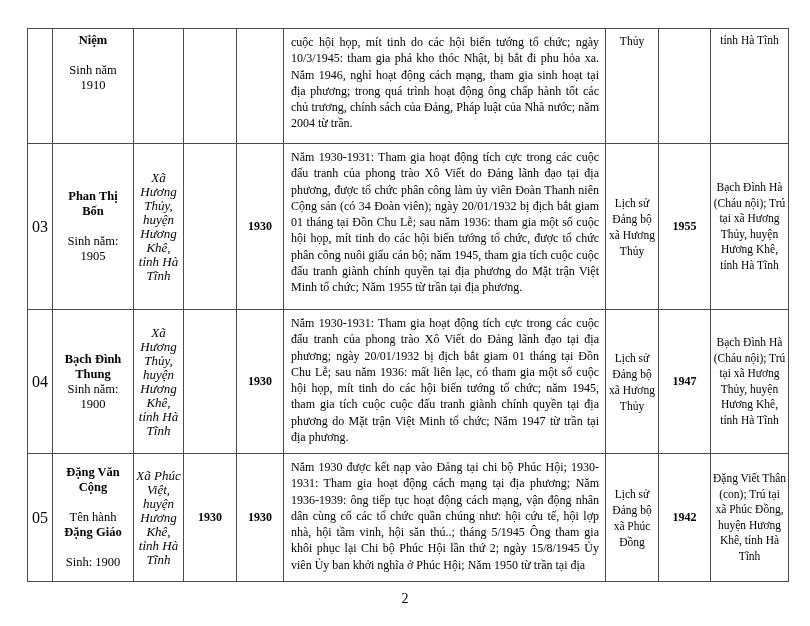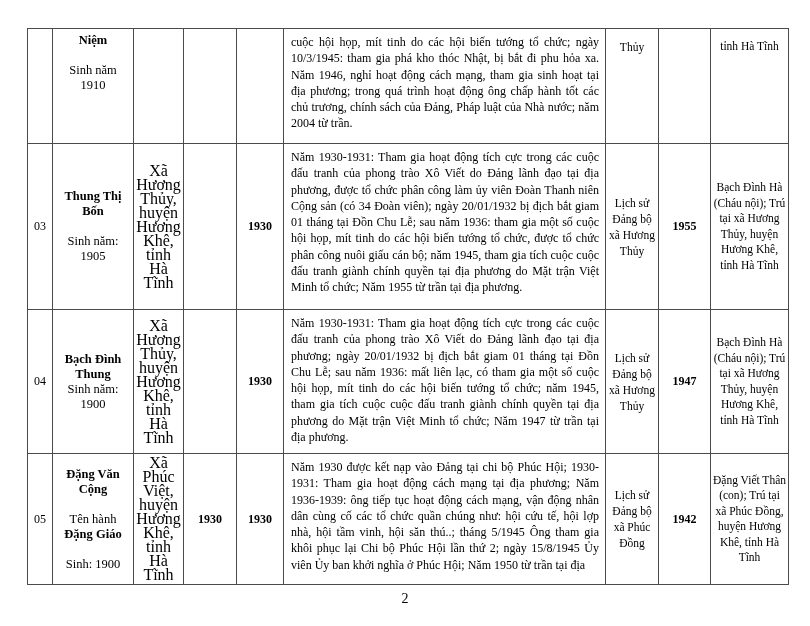--- a/index.html
+++ b/index.html
@@ -22,36 +22,36 @@
     table-layout: fixed;
   }
   td {
     border: 1px solid #4b4b4b;
     vertical-align: middle;
     text-align: center;
     overflow: hidden;
     padding: 2px 3px;
   }
   tr.cont td { vertical-align: top; }
-  .c-stt   { font-size: 12px; }
+  .c-stt   { font-size: 16px; }
   .c-person{ font-size: 12.5px; line-height: 15px; padding: 4px 4px; }
   .person-name, .alias-name { font-weight: bold; white-space: pre-line; }
   .alias-label, .birth { white-space: pre-line; }
-  .c-res   { font-size: 16px; line-height: 14px; padding: 2px 2px; }
+  .c-res   { font-size: 13px; line-height: 14px; padding: 2px 2px; font-style: italic; }
   .c-year  { font-size: 12px; font-weight: bold; }
   .c-desc  {
     font-size: 12px;
     line-height: 16.3px;
     text-align: justify;
     vertical-align: top;
     padding: 5px 6px 2px 7px;
   }
   .c-src   { font-size: 11.5px; line-height: 16px; padding: 2px 2px; }
   .c-rel   { font-size: 11.5px; line-height: 15.5px; padding: 2px 2px; margin-top: 48px; }
-  tr.cont .c-src, tr.cont .c-rel { padding-top: 10px; }
+  tr.cont .c-src, tr.cont .c-rel { padding-top: 4px; }
   .page-number {
     position: absolute;
     left: 0; right: 0;
     top: 591px;
     text-align: center;
     font-size: 14px;
   }
 </style>
 </head>
 <body>
@@ -85,21 +85,21 @@
       <td class="c-year"></td>
       <td class="c-desc">cuộc hội họp, mít tinh do các hội biến tướng tổ chức; ngày 10/3/1945: tham gia phá kho thóc Nhật, bị bắt đi phu hỏa xa. Năm 1946, nghỉ hoạt động cách mạng, tham gia sinh hoạt tại địa phương; trong quá trình hoạt động ông chấp hành tốt các chủ trương, chính sách của Đảng, Pháp luật của Nhà nước; năm 2004 từ trần.</td>
       <td class="c-src">Thủy</td>
       <td class="c-year"></td>
       <td class="c-rel">tỉnh Hà Tĩnh</td>
     </tr>
 
     <tr style="height:166px">
       <td class="c-stt">03</td>
       <td class="c-person">
-        <div class="person-name">Thung Thị Bốn</div>
+        <div class="person-name">Phan Thị Bốn</div>
         <div class="birth">
 Sinh năm: 1905</div>
       </td>
       <td class="c-res">Xã Hương Thủy, huyện Hương Khê, tỉnh Hà Tĩnh</td>
       <td class="c-year"></td>
       <td class="c-year">1930</td>
       <td class="c-desc">Năm 1930-1931: Tham gia hoạt động tích cực trong các cuộc đấu tranh của phong trào Xô Viết do Đảng lãnh đạo tại địa phương, được tổ chức phân công làm ủy viên Đoàn Thanh niên Cộng sản (có 34 Đoàn viên); ngày 20/01/1932 bị địch bắt giam 01 tháng tại Đồn Chu Lễ; sau năm 1936: tham gia một số cuộc hội họp, mít tinh do các hội biến tướng tổ chức, được tổ chức phân công nuôi giấu cán bộ; năm 1945, tham gia tích cuộc cuộc đấu tranh giành chính quyền tại địa phương do Mặt trận Việt Minh tổ chức; Năm 1955 từ trần tại địa phương.</td>
       <td class="c-src">Lịch sử Đảng bộ xã Hương Thủy</td>
       <td class="c-year">1955</td>
       <td class="c-rel">Bạch Đình Hà (Cháu nội); Trú tại xã Hương Thủy, huyện Hương Khê, tỉnh Hà Tĩnh</td>

